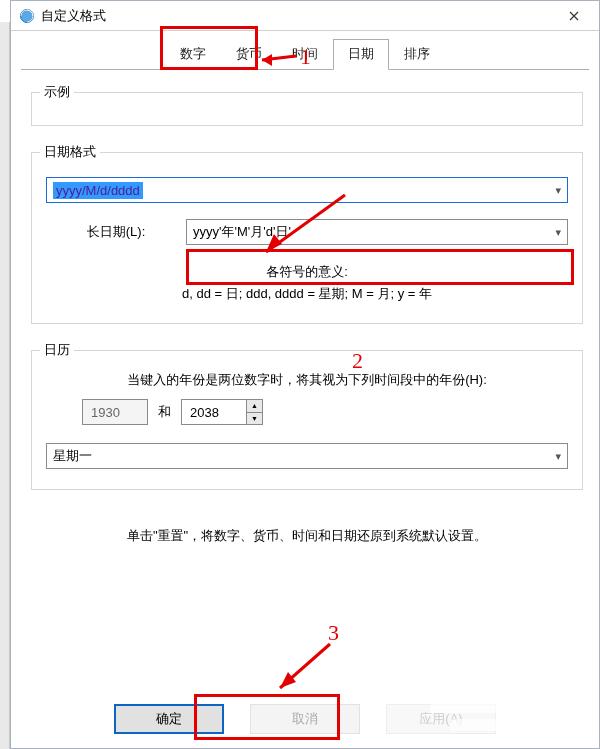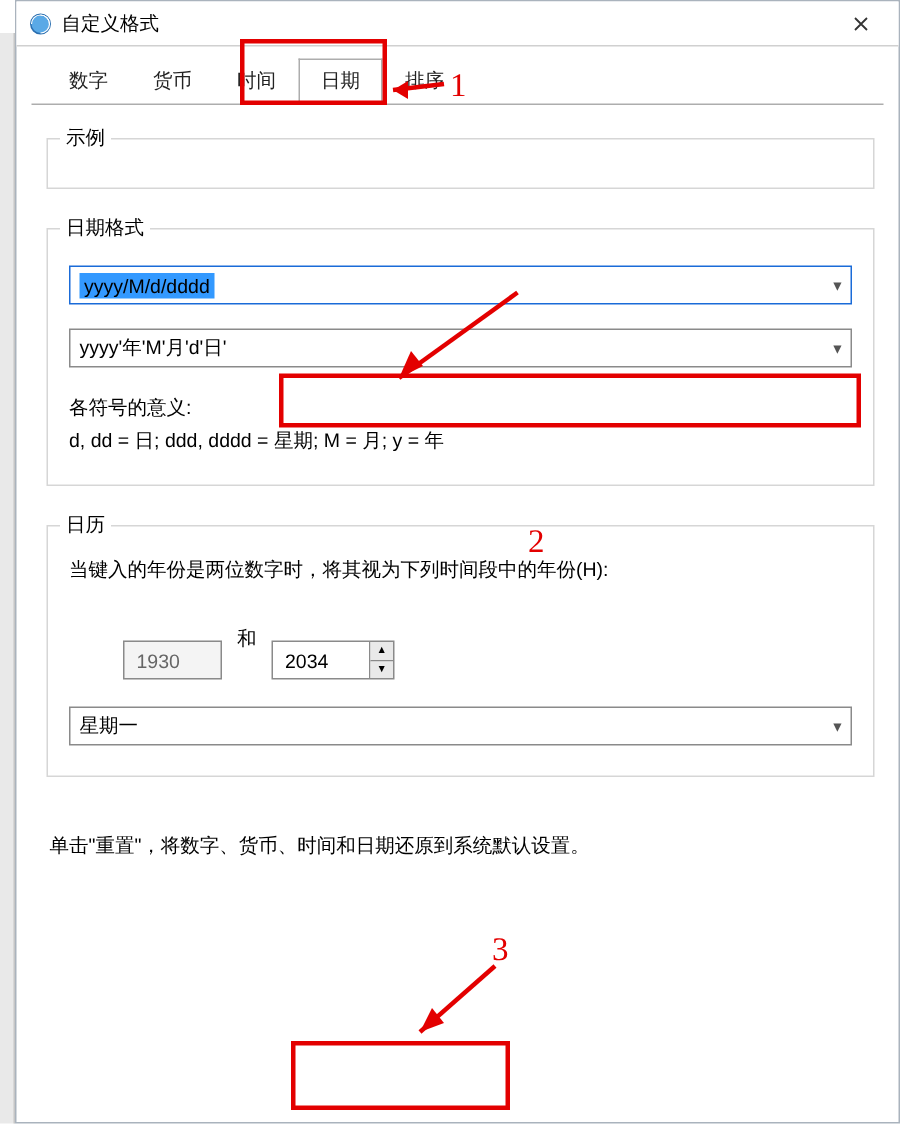--- a/index.html
+++ b/index.html
@@ -46,23 +46,24 @@
   }
   .tb-title { flex: 1 1 auto; font-size: 13px; }
   .tb-btn {
     width: 46px; height: 30px;
     display: flex; align-items: center; justify-content: center;
     color: #333;
   }
   .tabbar {
     display: flex;
     align-items: flex-end;
-    padding: 8px 10px 0 20px;
+    padding: 8px 10px 0 10px;
     position: relative;
     z-index: 2;
+    justify-content: center;
   }
   .tab {
     padding: 5px 14px 6px 14px;
     border: 1px solid transparent;
     border-bottom: none;
     position: relative;
     background: transparent;
     color: #222;
     margin-right: 0;
     font-size: 13px;
@@ -79,20 +80,21 @@
     margin: 0 10px;
     position: relative;
     z-index: 1;
   }
   .content {
     padding: 12px 16px 10px 20px;
     flex: 1 1 auto;
     display: flex;
     flex-direction: column;
     position: relative;
+    text-align: center;
   }
   .group {
     border: 1px solid #d6d6d6;
     margin: 10px 0 16px 0;
     padding: 18px 14px 14px 14px;
     position: relative;
   }
   .group-label {
     position: absolute;
     top: -10px; left: 8px;
@@ -129,32 +131,31 @@
     justify-content: space-between;
     background: #fff;
     font-size: 13px;
   }
   .combo .chev { color: #555; font-size: 11px; margin-left: 6px; }
   .combo.sel {
     border-color: #1a6bd8;
   }
   .sel-text {
     background: #3399ff;
-    color: #000000;
+    color: #4c1d95;
     padding: 1px 3px;
   }
   .meaning {
     margin: 6px 0 4px 0;
     line-height: 1.7;
   }
   .spinbox {
     display: inline-flex;
     border: 1px solid #8a8a8a;
     height: 26px;
-    margin-top: 28px;
   }
   .spinbox .spval { width: 64px; padding: 0 8px; display:flex; align-items:center; }
   .spinbox .spbtns { display:flex; flex-direction:column; width:16px; border-left:1px solid #8a8a8a; }
   .spinbox .spb { flex:1; display:flex; align-items:center; justify-content:center; font-size:7px; background:#e9e9e9; border-bottom:1px solid #8a8a8a;}
   .spinbox .spb:last-child { border-bottom:none; }
   .hint {
     margin: 30px 2px 14px 2px;
     line-height: 1.6;
   }
   .btnbar {
@@ -238,20 +239,21 @@
 
     <div class="group">
       <span class="group-label">日期格式</span>
       <div class="row">
         <div class="combo sel">
           <span class="sel-text">yyyy/M/d/dddd</span>
           <span class="chev">▾</span>
         </div>
       </div>
       <div class="row">
+        <span class="lbl">长日期(L):</span>
         <div class="combo">
           <span>yyyy'年'M'月'd'日'</span>
           <span class="chev">▾</span>
         </div>
       </div>
       <div class="meaning">
         <div>各符号的意义:</div>
         <div>d, dd = 日;  ddd, dddd = 星期;  M = 月;  y = 年</div>
       </div>
     </div>
@@ -261,40 +263,51 @@
 
       <div style="margin:2px 0 10px 0;">当键入的年份是两位数字时，将其视为下列时间段中的年份(H):</div>
 
       <div class="row row-tight" style="gap:10px;">
         <span style="width:26px;"></span>
         <span class="spinbox" style="background:#f4f4f4;">
           <span class="spval" style="color:#666;">1930</span>
         </span>
         <span>和</span>
         <span class="spinbox">
-          <span class="spval">2034</span>
+          <span class="spval">2038</span>
           <span class="spbtns">
             <span class="spb">▲</span>
             <span class="spb">▼</span>
           </span>
         </span>
       </div>
 
       <div class="row" style="margin:18px 0 6px 0;">
         <div class="combo">
           <span>星期一</span>
           <span class="chev">▾</span>
         </div>
       </div>
     </div>
 
     <div class="hint">单击"重置"，将数字、货币、时间和日期还原到系统默认设置。</div>
 
   </div>
 
+  <div class="btnbar">
+    <div class="wbtn primary">
+      <span>确定</span>
+    </div>
+    <div class="wbtn" style="opacity:0.35;">
+      <span>取消</span>
+    </div>
+    <div class="wbtn" style="opacity:0.2;">
+      <span>应用(A)</span>
+    </div>
+  </div>
 
 </div>
 
 <div class="ann ann-box" style="left:160px; top:26px; width:98px; height:44px;"></div>
 <svg class="ann" style="left:258px; top:44px;" width="40" height="24">
   <line x1="38" y1="12" x2="4" y2="16" stroke="#e30000" stroke-width="3"></line>
   <polygon points="4,16 14,10 14,22" fill="#e30000"></polygon>
 </svg>
 <div class="ann ann-num" style="left:300px; top:44px;">1</div>
 

